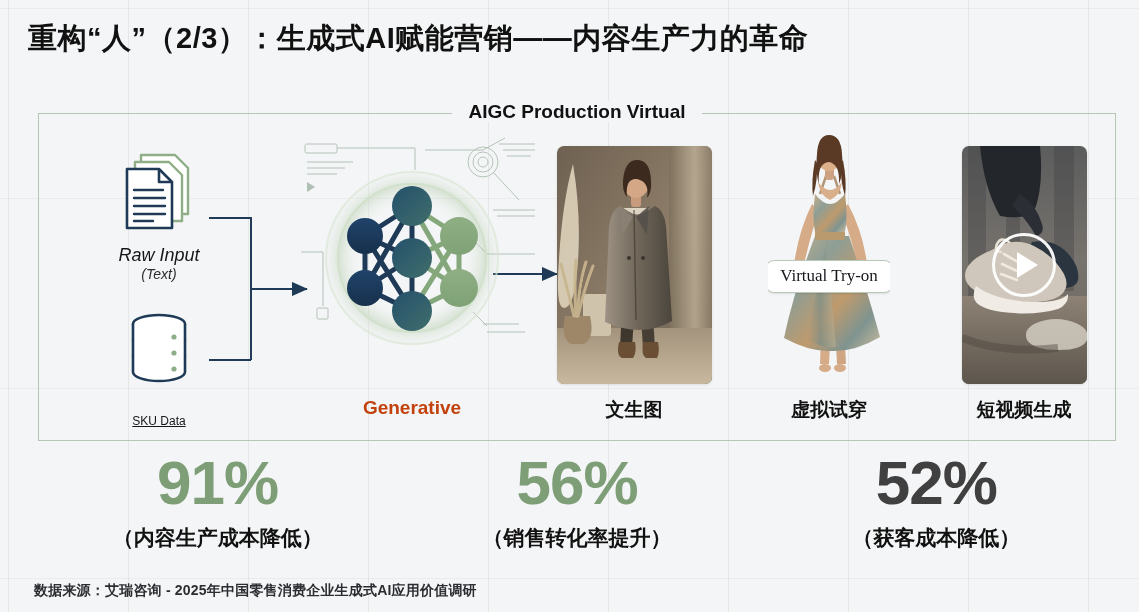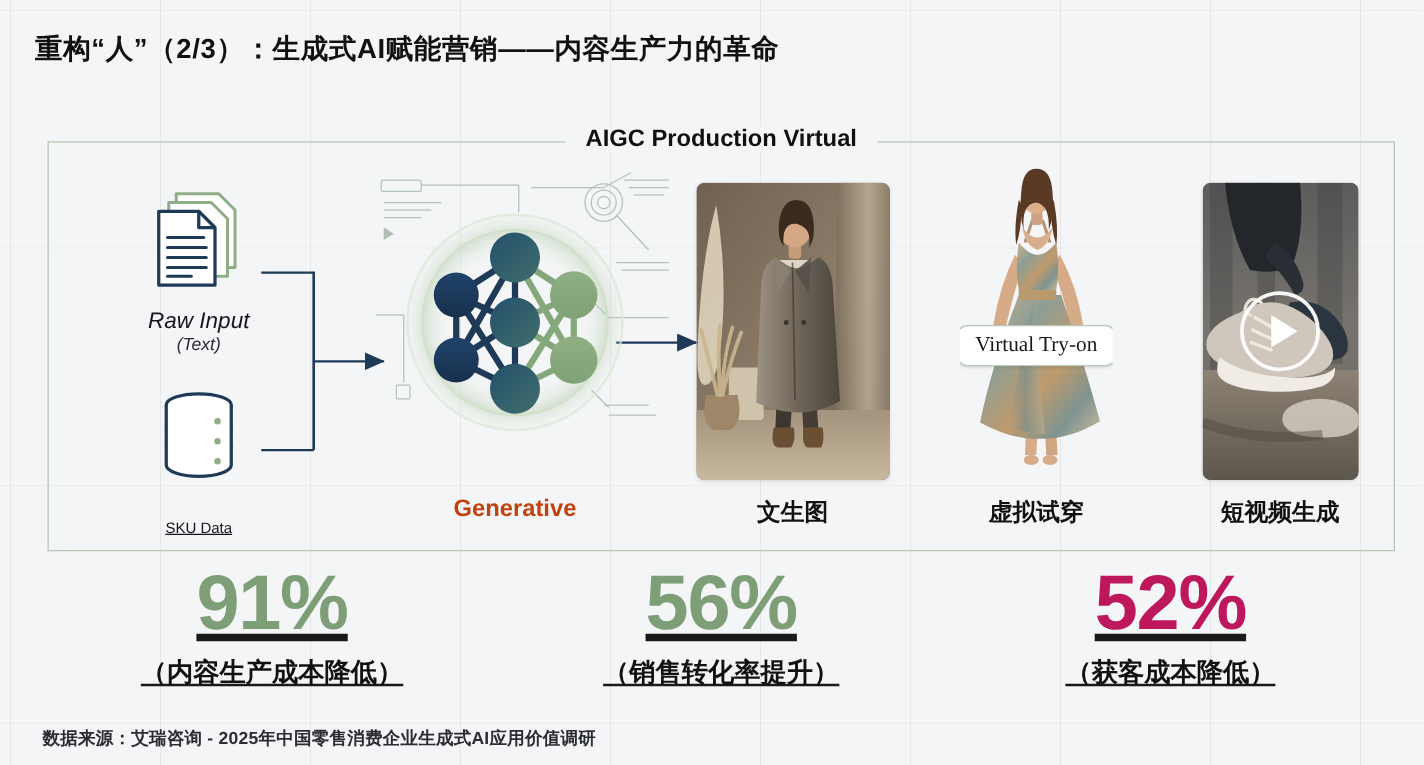--- a/index.html
+++ b/index.html
@@ -23,21 +23,21 @@
     pointer-events:none;
   }
 
   
   #title-bar {
     position:absolute; left:0; top:0; width:1139px; height:78px;
     display:flex; align-items:center;
   }
   #page-title {
     margin-left:28px;
-    font-size:22px;
+    font-size:29px;
     font-weight:bold;
     letter-spacing:0.5px;
     color:#111;
     white-space:nowrap;
   }
 
   
   #process-box {
     position:absolute;
     left:38px; top:113px; width:1078px; height:328px;
@@ -140,21 +140,21 @@
     border-top:13px solid transparent;
     border-bottom:13px solid transparent;
     margin-left:6px;
   }
 
   
   #stats {
     position:absolute; left:38px; top:452px; width:1078px; height:115px;
     display:flex;
   }
-  .stat { flex:1; text-align:center;text-decoration:underline; }
+  .stat { flex:1; text-align:center; }
   .stat-value {
     font-size:62px; font-weight:bold; line-height:1.0;
     letter-spacing:-1px;
   }
   .stat-label {
     margin-top:10px;
     font-size:21px; font-weight:bold; color:#111;
   }
 
   
@@ -495,18 +495,18 @@
 <div id="stats">
   <div class="stat">
     <div class="stat-value" style="color: rgb(125, 158, 118);">91%</div>
     <div class="stat-label">（内容生产成本降低）</div>
   </div>
   <div class="stat">
     <div class="stat-value" style="color: rgb(125, 158, 118);">56%</div>
     <div class="stat-label">（销售转化率提升）</div>
   </div>
   <div class="stat">
-    <div class="stat-value" style="color: #be185d;">52%</div>
+    <div class="stat-value" style="color: #404040;">52%</div>
     <div class="stat-label">（获客成本降低）</div>
   </div>
 </div>
 
 <div id="source-note">数据来源：艾瑞咨询 - 2025年中国零售消费企业生成式AI应用价值调研</div>
 
 </body></html>

